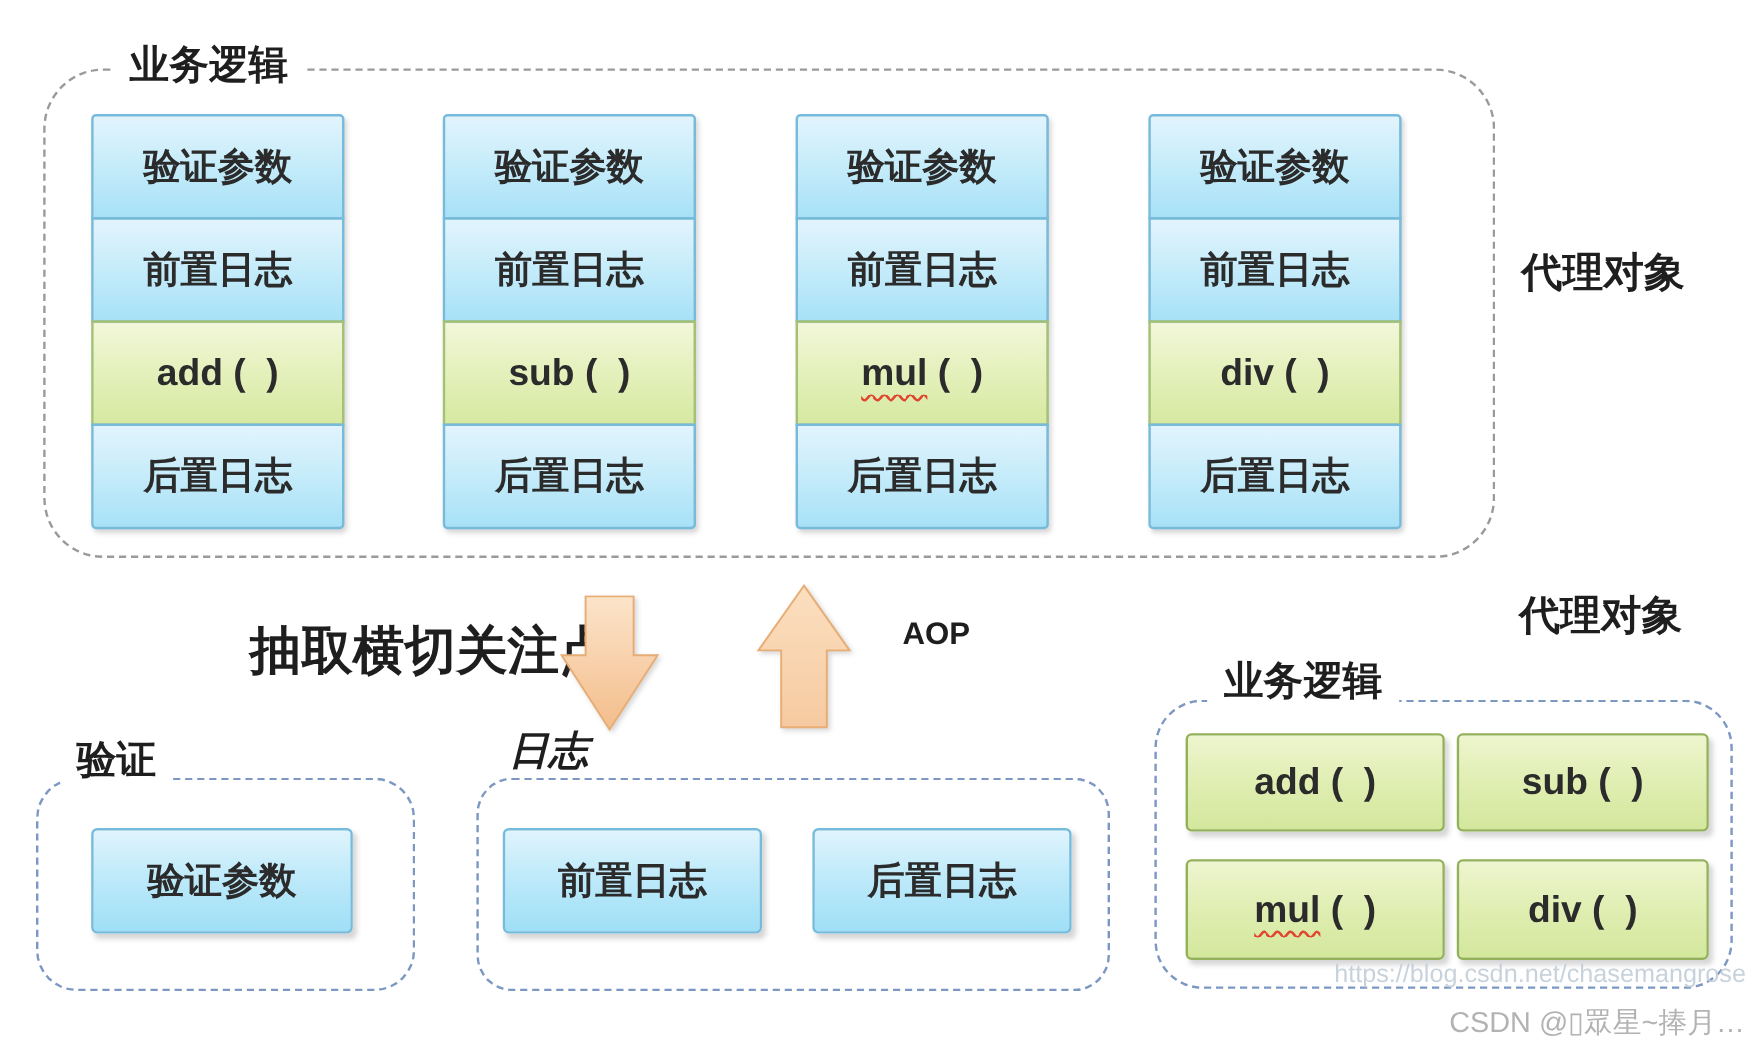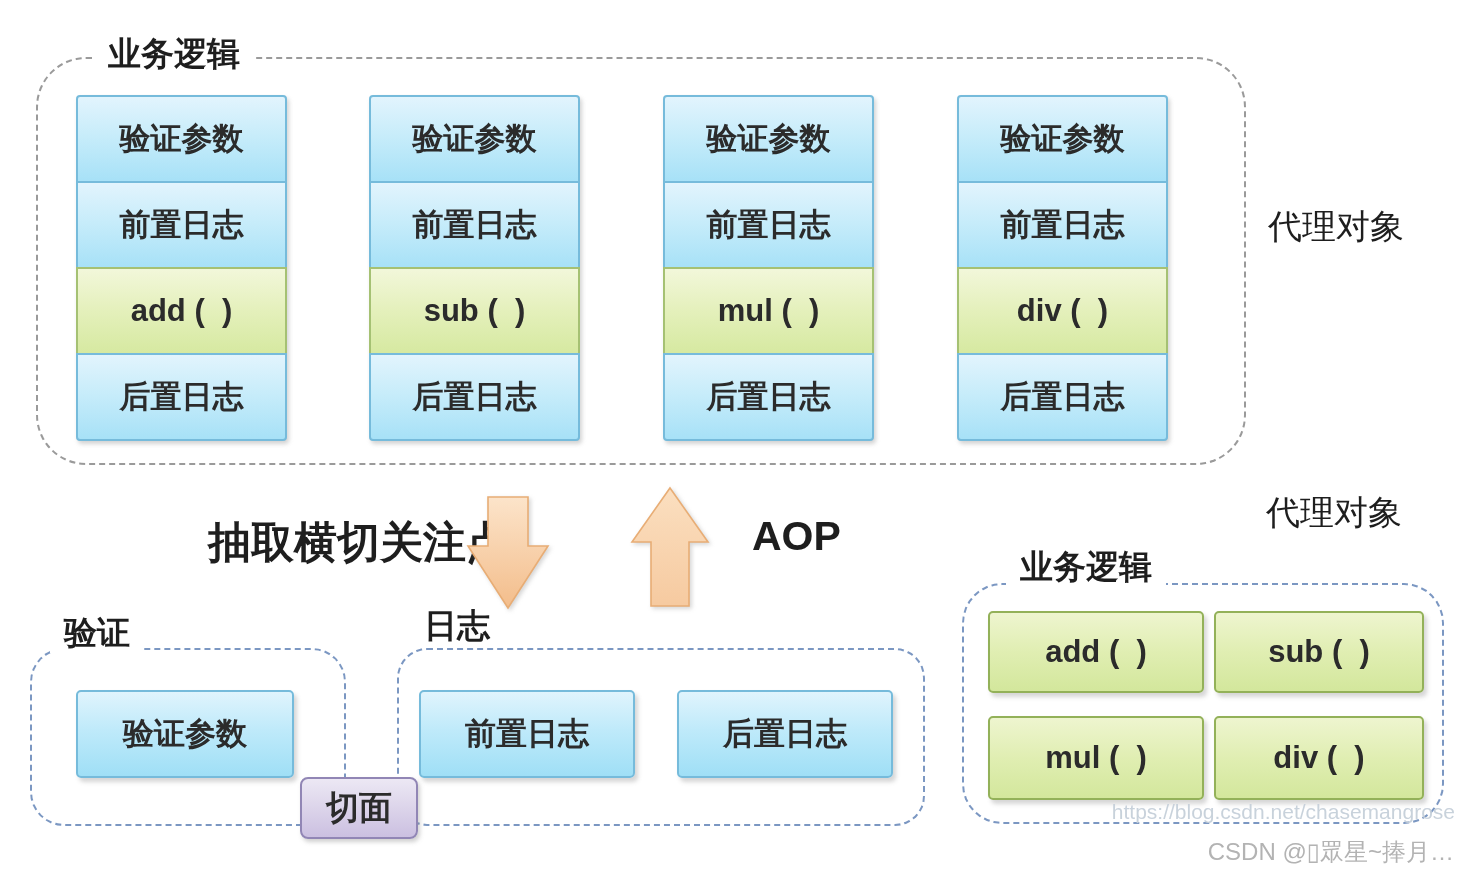--- a/index.html
+++ b/index.html
@@ -15,25 +15,25 @@
   #log-rect{left:397px;top:648px;width:524px;height:174px;border-radius:30px;}
   #target-rect{left:962px;top:583px;width:478px;height:237px;border-radius:40px;}
 
   
   .sec-label{
     position:absolute;font-size:33px;font-weight:bold;line-height:1.2;
     background:#ffffff;padding:0 14px;white-space:nowrap;z-index:3;color:#1e1e1e;
   }
   #proxy-title{left:94px;top:34px;}
   #validation-title{left:50px;top:613px;}
-  #log-title{left:410px;top:606px;}
+  #log-title{left:410px;top:606px;font-style:italic;}
   #target-title{left:1006px;top:547px;}
 
   .side-label{
-    position:absolute;font-size:34px;font-weight:normal;white-space:nowrap;color:#1e1e1e;
+    position:absolute;font-size:34px;font-weight:bold;white-space:nowrap;color:#1e1e1e;
   }
   #proxy-side-label{left:1268px;top:204px;}
   #target-side-label{left:1266px;top:490px;}
 
   
   .proxy-col{position:absolute;top:95px;width:211px;z-index:2;
     filter:drop-shadow(2px 3px 2px rgba(130,130,130,.35));}
   .cell{
     height:84px;margin-top:-2px;display:flex;align-items:center;justify-content:center;
     font-size:31px;font-weight:bold;border:2px solid #76bbdb;white-space:pre;color:#2b2b2b;
@@ -64,28 +64,28 @@
     position:absolute;left:300px;top:777px;width:114px;height:58px;z-index:5;
     display:flex;align-items:center;justify-content:center;
     font-size:33px;font-weight:bold;color:#2b2b2b;
     background:linear-gradient(180deg,#ece8f4 0%,#dcd4ea 50%,#cbc0e1 100%);
     border:2px solid #9186b5;border-radius:8px;box-shadow:2px 3px 4px rgba(120,120,120,.35);
   }
 
   
   .mid-label{position:absolute;font-weight:bold;white-space:nowrap;color:#1e1e1e;}
   #extract-label{left:208px;top:514px;font-size:43px;}
-  #aop-label{left:752px;top:513px;font-size:41px;}
+  #aop-label{left:752px;top:513px;font-size:26px;}
   .arrow{position:absolute;z-index:2;filter:drop-shadow(2px 2px 2px rgba(150,150,150,.4));}
   #down-arrow{left:466px;top:496px;}
   #up-arrow{left:630px;top:486px;}
 
   
   .wavy{
-    text-decoration-style:wavy;
+    text-decoration:underline;text-decoration-style:wavy;
     text-decoration-color:#e0452e;text-decoration-thickness:2px;text-underline-offset:7px;
   }
 
   
   #wm-url{
     position:absolute;right:13px;top:800px;font-size:21px;z-index:4;
     color:#c6d0da;opacity:.95;white-space:nowrap;
   }
   #wm-credit{
     position:absolute;right:14px;top:836px;font-size:24px;z-index:4;
@@ -154,21 +154,20 @@
 
   <div class="dashed blue" id="validation-rect"></div>
   <div class="sec-label" id="validation-title">验证</div>
   <div class="box blue" id="validation-box">验证参数</div>
 
   <div class="dashed blue" id="log-rect"></div>
   <div class="sec-label" id="log-title">日志</div>
   <div class="box blue" id="before-log-box">前置日志</div>
   <div class="box blue" id="after-log-box">后置日志</div>
 
-  <div id="aspect-badge">切面</div>
 
   <div class="side-label" id="target-side-label">代理对象</div>
   <div class="dashed blue" id="target-rect"></div>
   <div class="sec-label" id="target-title">业务逻辑</div>
   <div class="box green" id="target-add">add (  )</div>
   <div class="box green" id="target-sub">sub (  )</div>
   <div class="box green" id="target-mul"><span class="wavy">mul</span><span> (  )</span></div>
   <div class="box green" id="target-div">div (  )</div>
 
   <div id="wm-credit">CSDN @▯眾星~捧月…</div>

